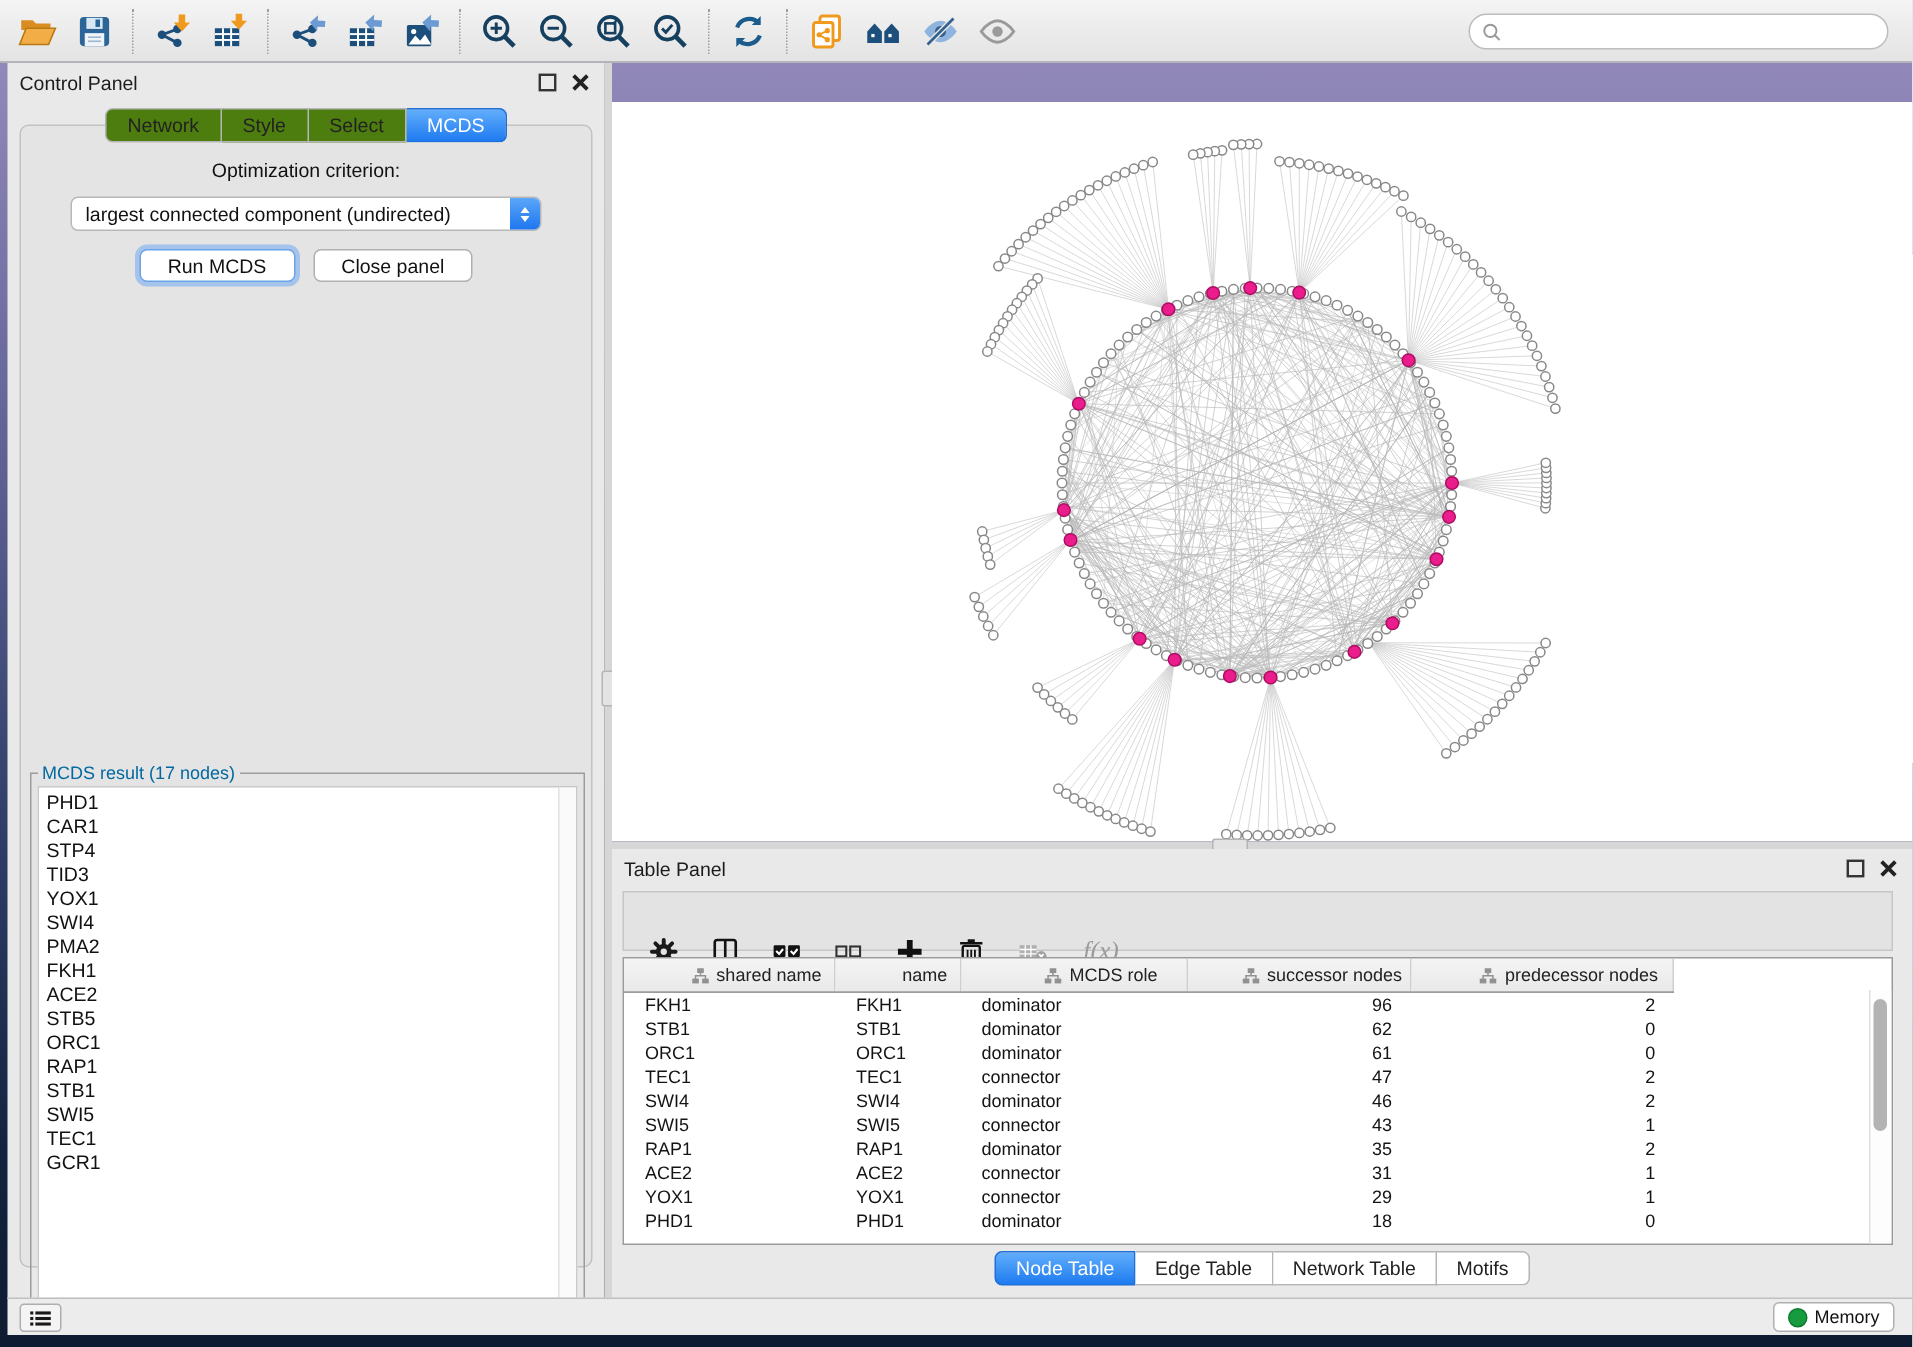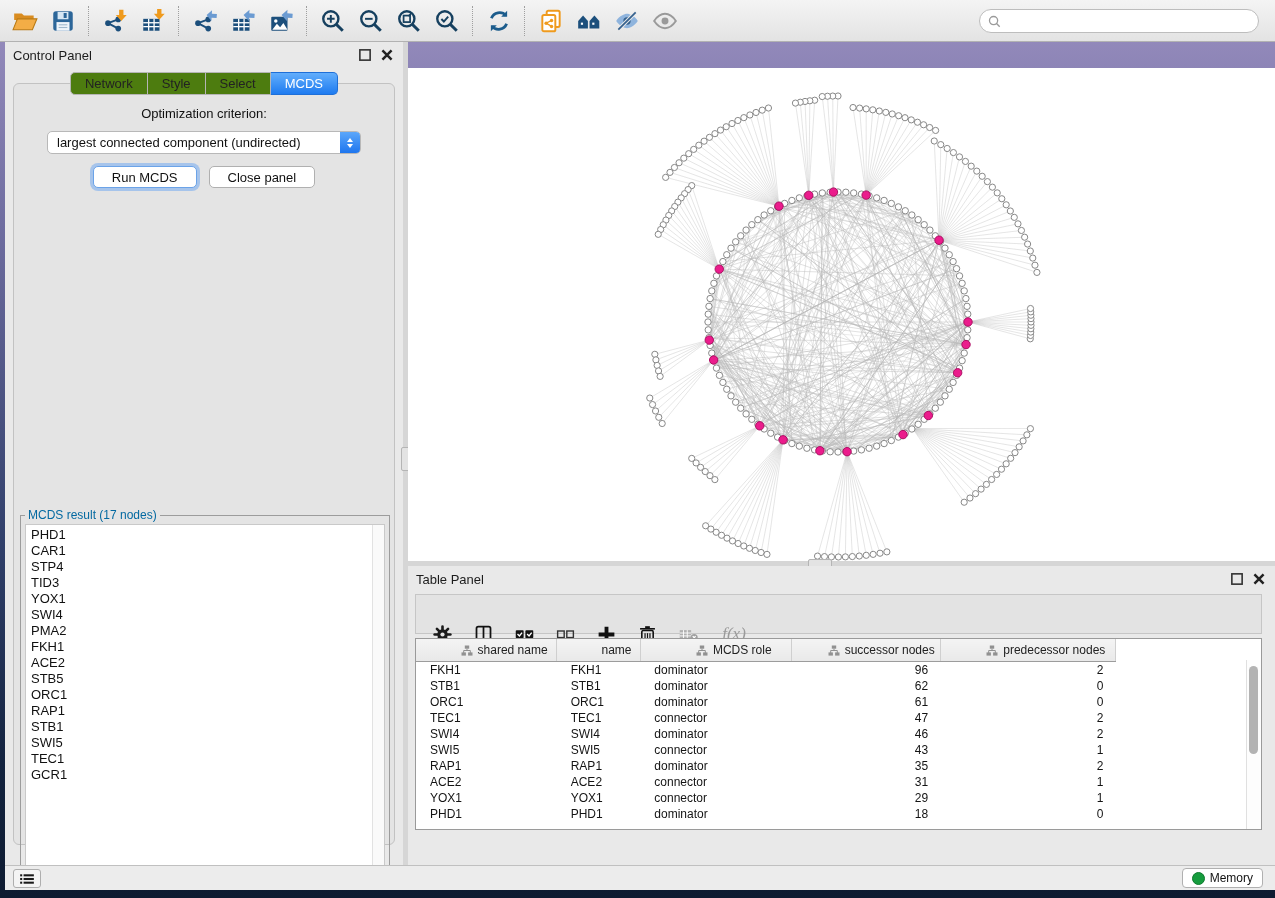--- a/index.html
+++ b/index.html
@@ -1352,20 +1352,26 @@
                 <td>dominator</td>
                 <td class="num">18</td>
                 <td class="num">0</td>
               </tr>
             </tbody>
         </table>
         <div class="tbl-scroll">
             <div class="tbl-thumb"></div>
           </div>
       </div>
+      <div class="tp-tabs" id="table-tabs">
+          <div class="tp-tab active">Node Table</div>
+          <div class="tp-tab">Edge Table</div>
+          <div class="tp-tab">Network Table</div>
+          <div class="tp-tab">Motifs</div>
+        </div>
     </div>
   </div>
 
   <div class="status-bar">
     <button class="list-btn">
       <svg viewBox="0 0 18 14" width="16" height="12">
         <g fill="#1a1a1a">
             <rect x="1" y="1.5" width="2.4" height="2.4"></rect>
             <rect x="5" y="1.5" width="12" height="2.4"></rect>
         <rect x="1" y="5.8" width="2.4" height="2.4"></rect>

